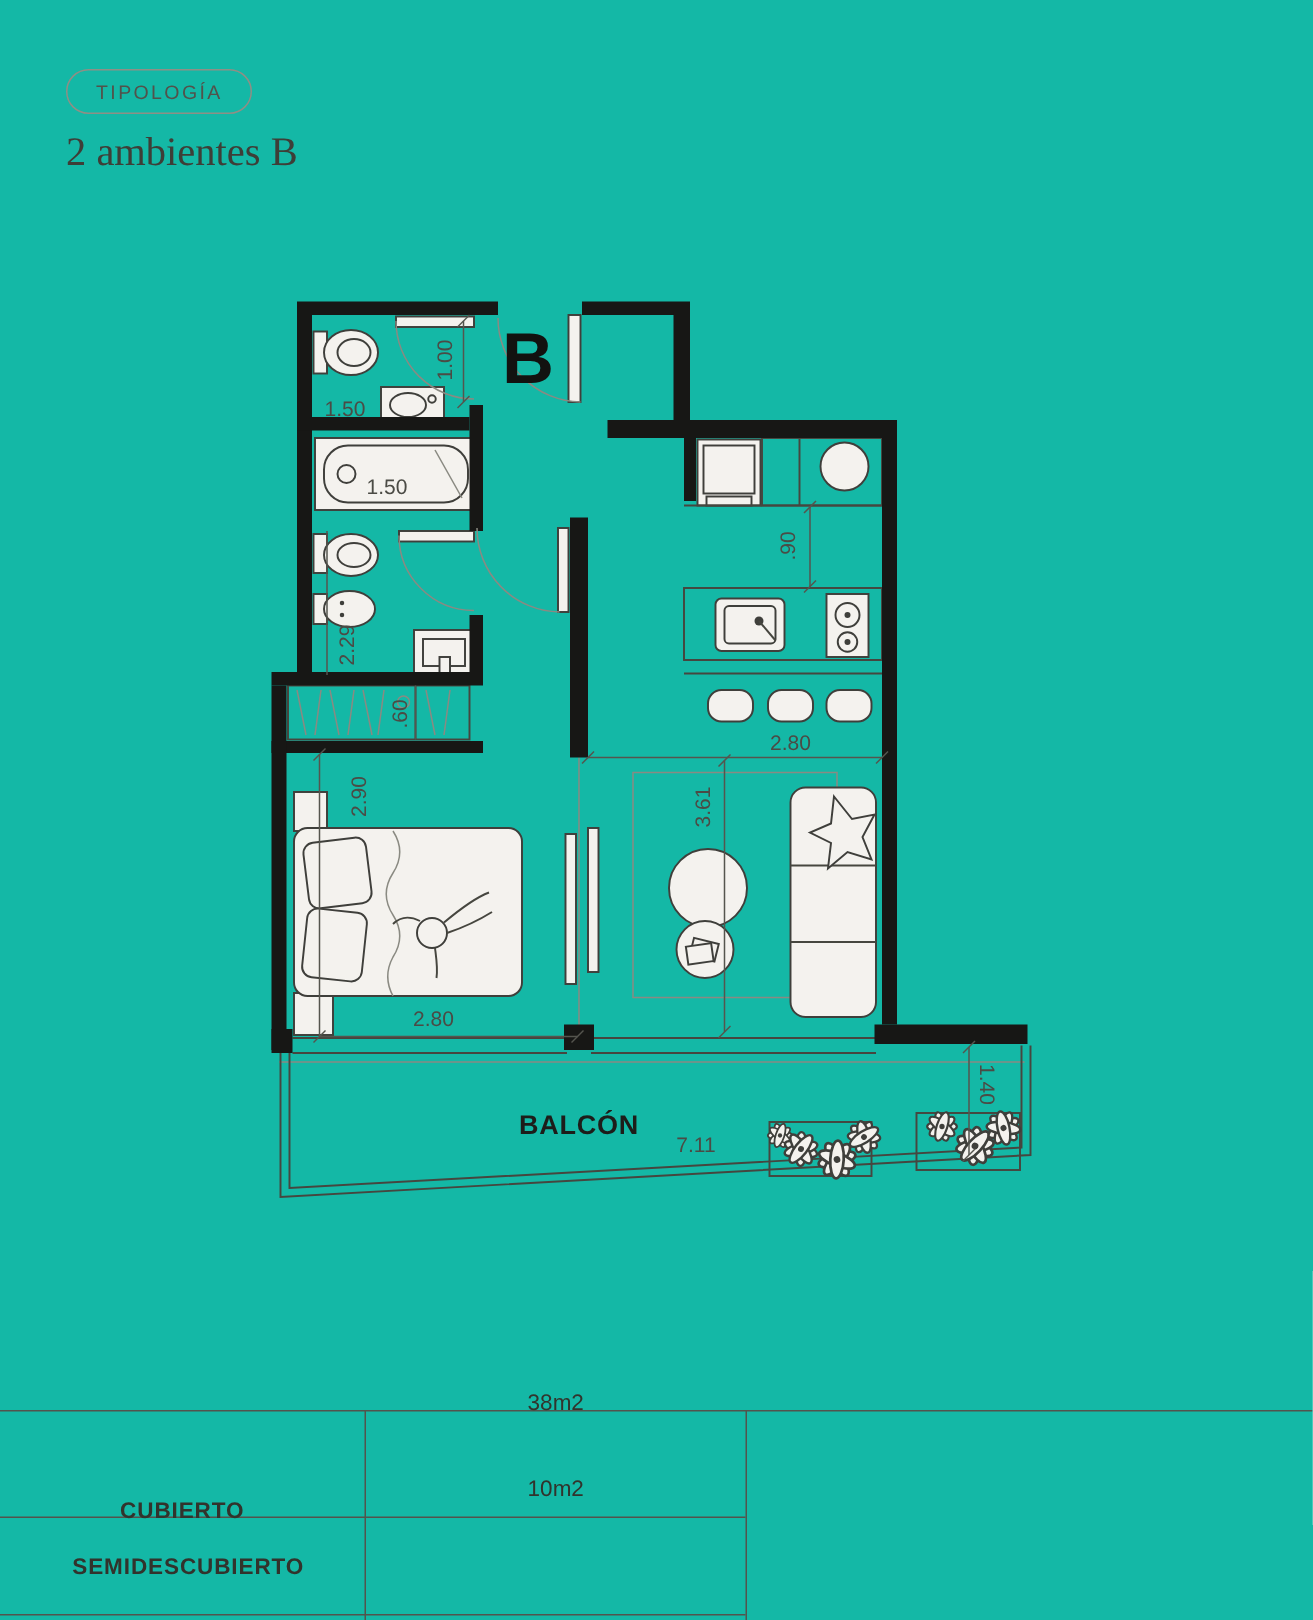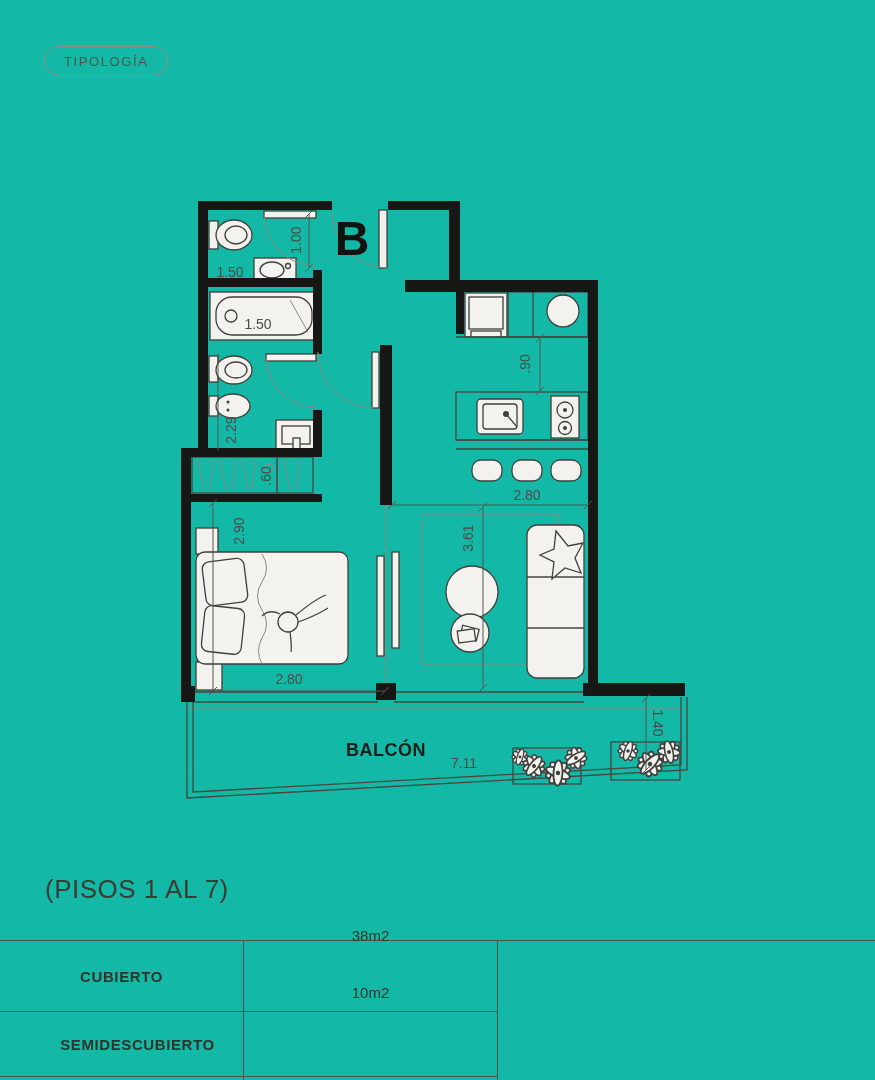--- a/index.html
+++ b/index.html
@@ -47,20 +47,21 @@
     font-size:15px;color:#32332c;
   }
   .cell.lab{font-weight:700;letter-spacing:.6px;}
 </style>
 </head>
 <body>
 
 <div class="page">
 
   <span class="badge">TIPOLOGÍA</span>
+  <h1 class="title" style="margin:0">2 ambientes B</h1>
 
   <svg class="plan-svg" width="875" height="1080" viewBox="0 0 875 1080">
 
     <defs>
       <g id="flw">
         <ellipse rx="9" ry="3.2" class="fix"></ellipse>
         <ellipse rx="9" ry="3.2" class="fix" transform="rotate(72)"></ellipse>
         <ellipse rx="9" ry="3.2" class="fix" transform="rotate(144)"></ellipse>
         <ellipse rx="9" ry="3.2" class="fix" transform="rotate(216)"></ellipse>
         <ellipse rx="9" ry="3.2" class="fix" transform="rotate(288)"></ellipse>
@@ -273,28 +274,27 @@
       <text class="dim" x="289" y="684">2.80</text>
       <text class="dim" transform="rotate(-90 469 538)" x="469" y="542">3.61</text>
       <text class="dim" x="464" y="768">7.11</text>
       <text class="dim" transform="rotate(90 657 723)" x="657" y="727">1.40</text>
     </g>
 
     <text class="unit-b" text-anchor="middle" x="352" y="255">B</text>
     <text class="balcony-t" text-anchor="middle" x="386" y="756">BALCÓN</text>
   </svg>
 
-  <div class="floors-note">(PISOS 1 AL 7)</div>
 
   <div>
     <div class="tline" style="left:0;top:940px;width:875px;height:1px"></div>
     <div class="tline" style="left:0;top:1011px;width:497px;height:1px"></div>
     <div class="tline" style="left:0;top:1076px;width:497px;height:1px"></div>
     <div class="tline" style="left:243px;top:940px;width:1px;height:140px"></div>
     <div class="tline" style="left:497px;top:940px;width:1px;height:140px"></div>
 
-    <div class="cell lab" style="left:0;top:941px;width:243px;height:70px">CUBIERTO</div>
+    <div class="cell lab" style="left:0;top:972px;width:243px;height:70px">CUBIERTO</div>
     <div class="cell" style="left:244px;top:900px;width:253px;height:70px">38m2</div>
-    <div class="cell lab" style="left:16px;top:1012px;width:243px;height:64px">SEMIDESCUBIERTO</div>
+    <div class="cell lab" style="left:4px;top:1012px;width:243px;height:64px">SEMIDESCUBIERTO</div>
     <div class="cell" style="left:244px;top:960px;width:253px;height:64px">10m2</div>
   </div>
 
 </div>
 
 </body></html>

